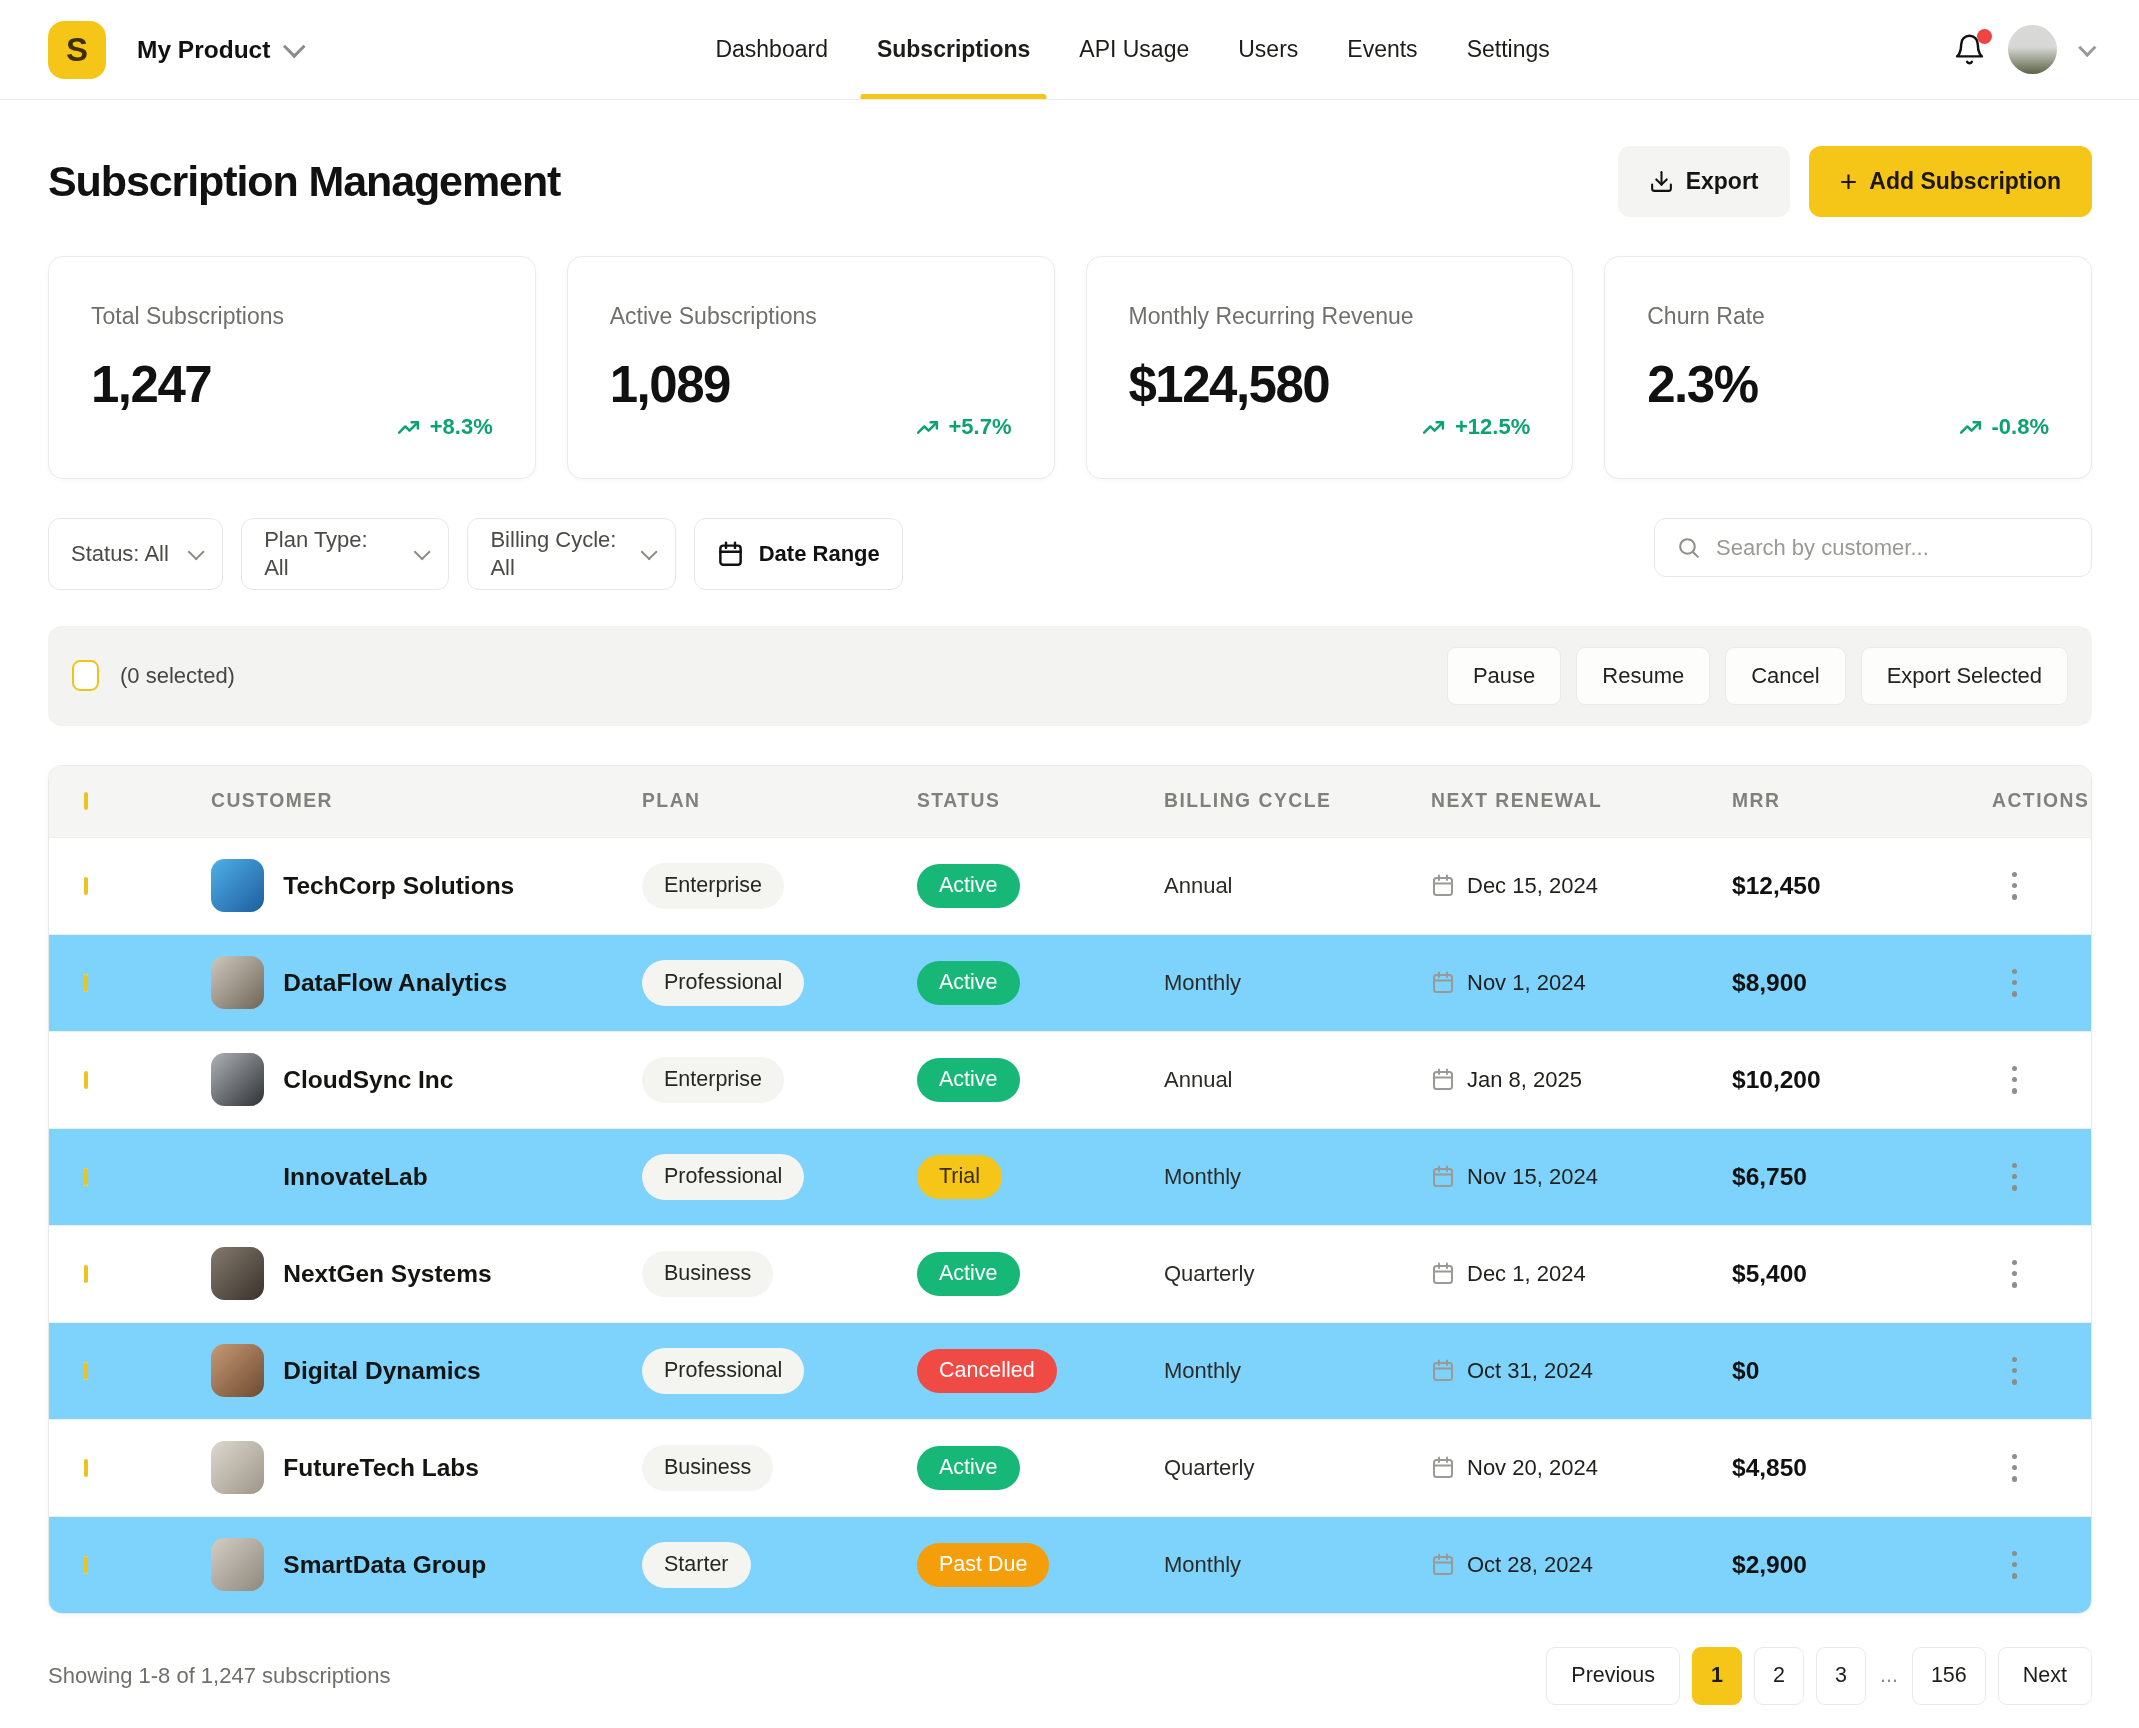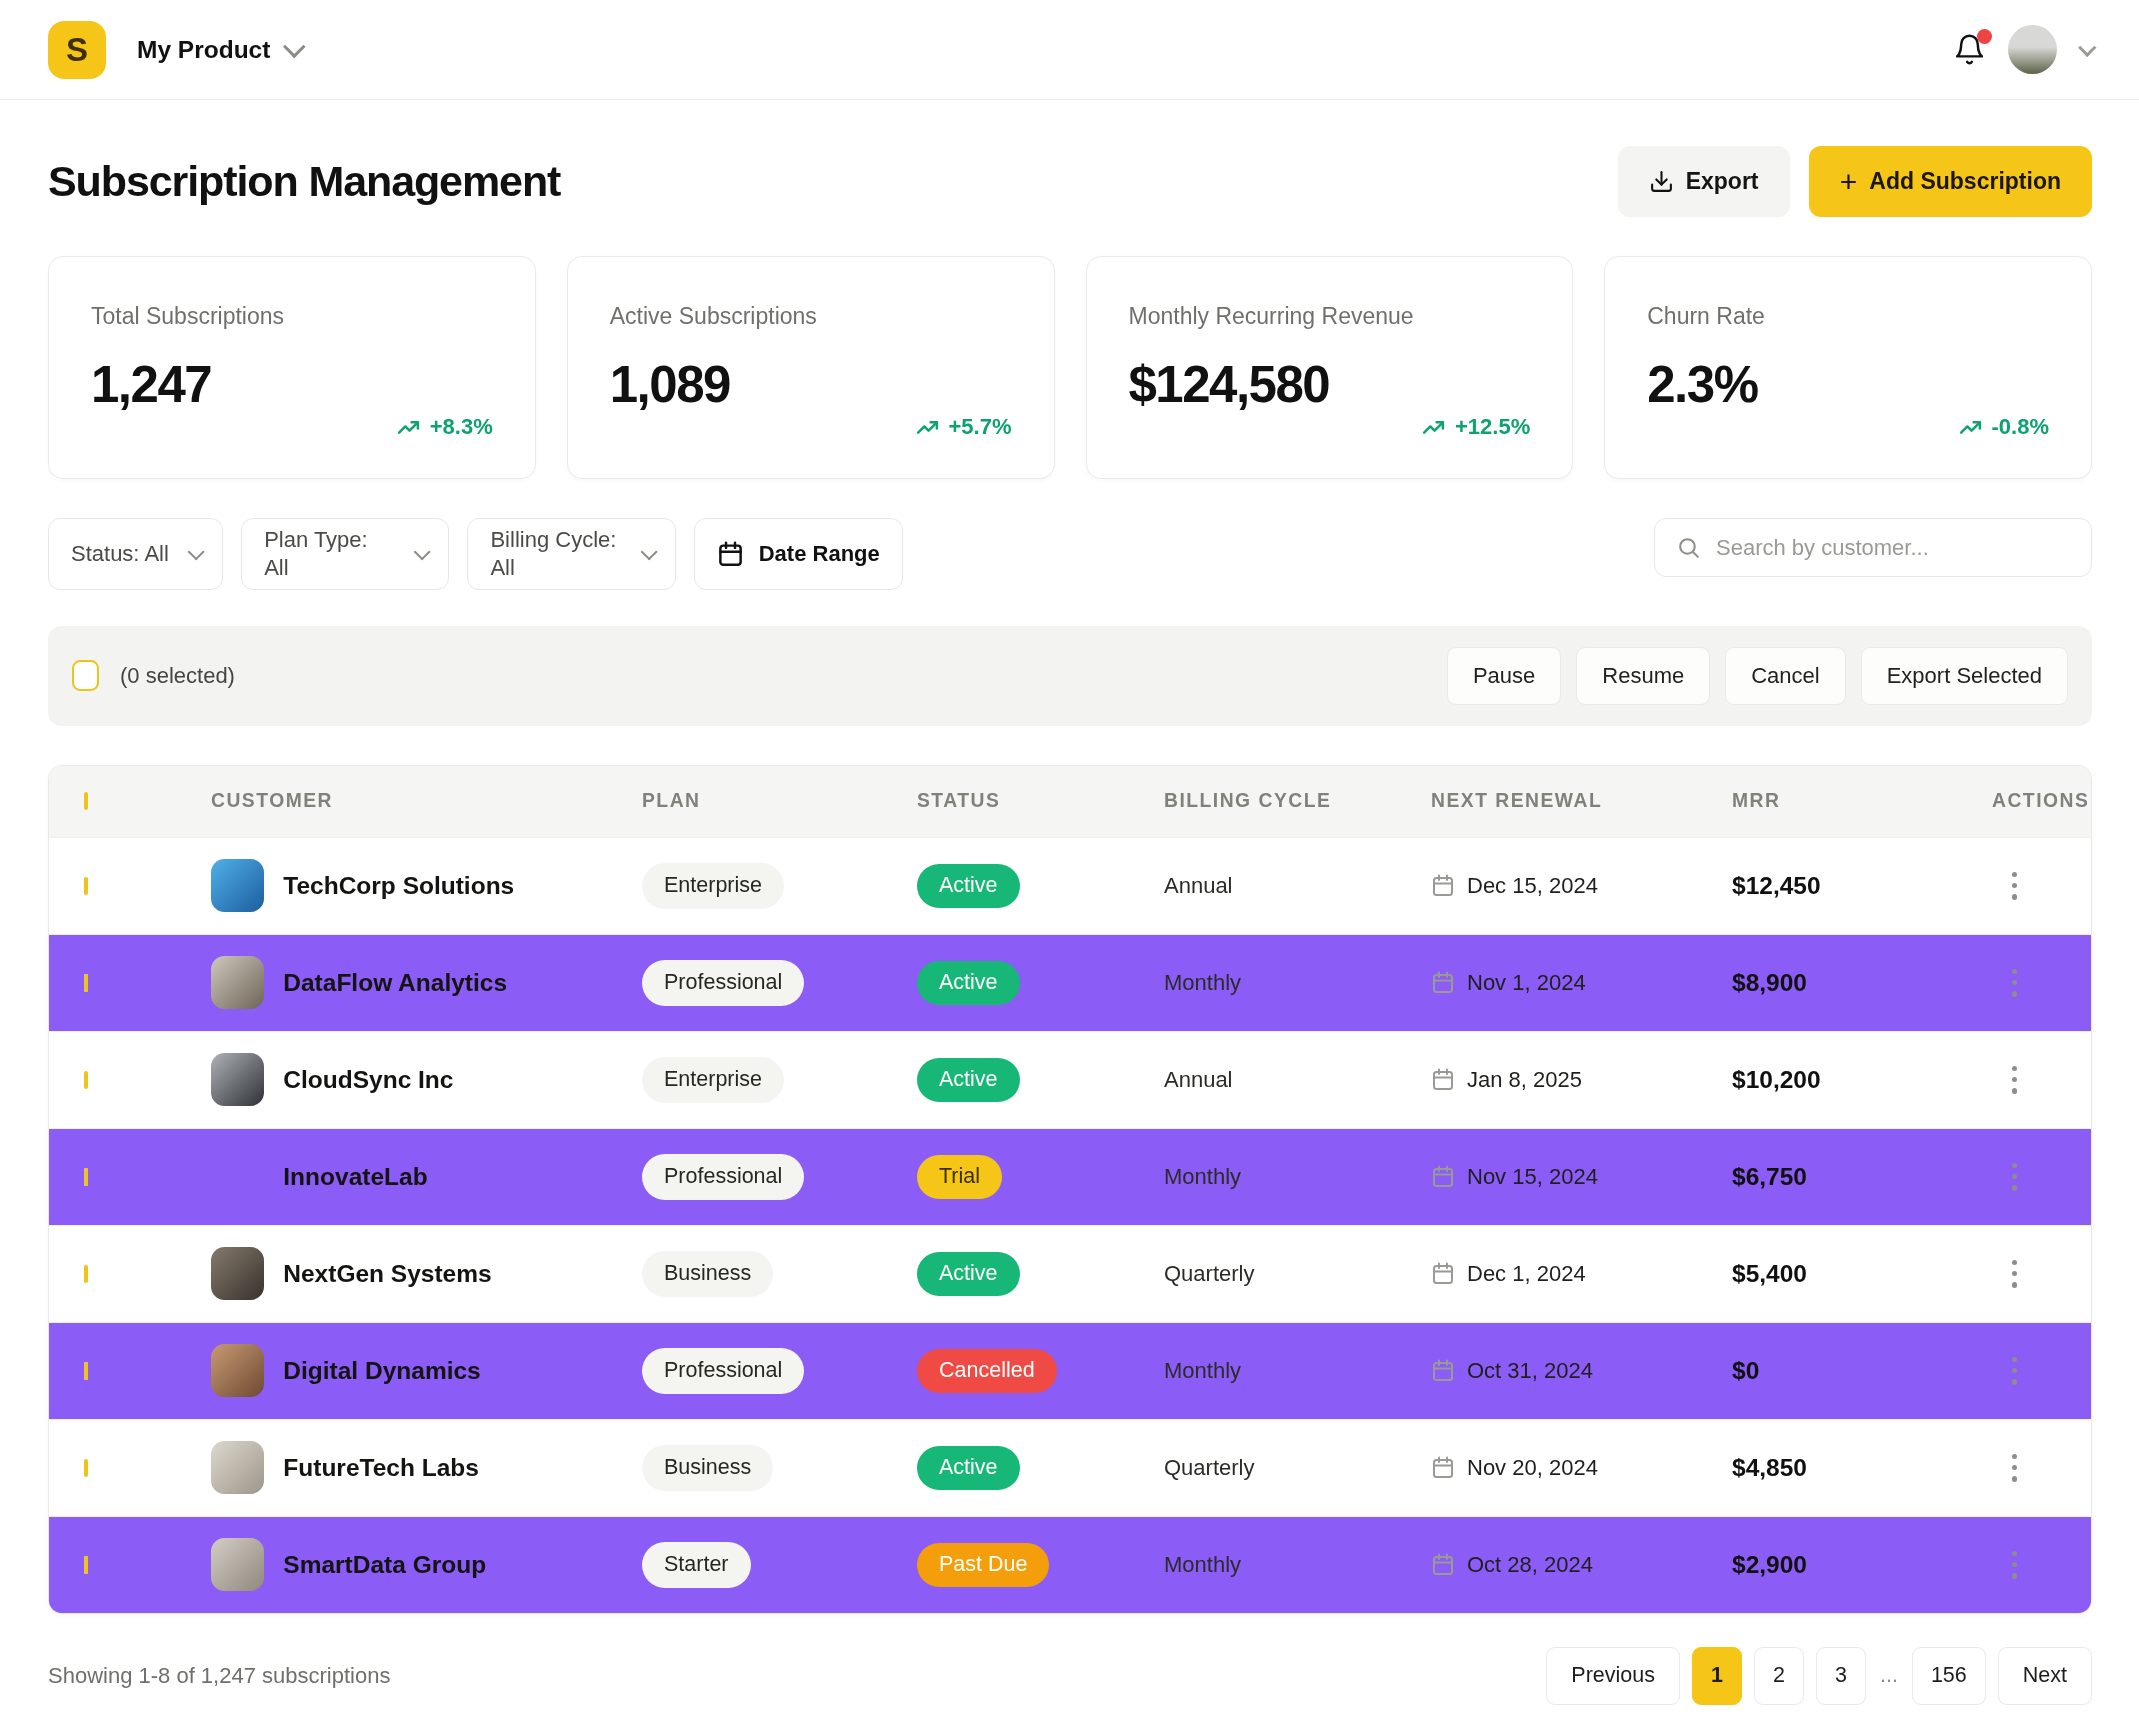--- a/index.html
+++ b/index.html
@@ -54,21 +54,21 @@
   .bulk-actions { margin-left:auto; display:flex; gap:15px; }
   .bulk-btn { height:58px; padding:0 25px; background:#fdfdfc; border:1.5px solid #eaeae7; border-radius:9px; font-size:22px; color:#22221f; font-family:inherit; cursor:pointer; }
 
   
   .table-card { margin-top:39px; border:1.5px solid #e9e9e6; border-radius:13.4px; overflow:hidden; box-shadow:0 1.5px 6px rgba(0,0,0,.03); }
   .tgrid { display:grid; grid-template-columns:162px 431px 275px 247px 267px 301px 260px 1fr; align-items:center; }
   .thead { height:71px; background:#f5f5f3; }
   .th { font-size:19.3px; font-weight:600; letter-spacing:1.5px; color:#81817c; text-transform:uppercase; }
   .cell-check { padding-left:35px; }
   .trow { height:97px; border-top:1.5px solid #efefec; background:#fff; }
-  .trow.stripe { background:#8b5cf6; }
+  .trow.stripe { background:#7dd3fc; }
   .cust { display:flex; align-items:center; gap:19.3px; }
   .avatar { width:53px; height:53px; border-radius:13.4px; flex:none; }
   .cust-name { font-size:24.5px; font-weight:600; color:#141412; }
   .pill-plan { display:inline-block; background:#f4f4f1; color:#26262из3; color:#262623; font-size:21.5px; padding:10.4px 22px; border-radius:742px; }
   .pill-status { display:inline-block; color:#fff; font-size:21.5px; font-weight:500; padding:9.7px 22px; border-radius:742px; }
   .billing { font-size:22px; color:#2b2b28; }
   .renew { display:flex; align-items:flex-start; gap:12px; font-size:22px; color:#1f1f1d; }
   .mrr { font-size:24.5px; font-weight:700; }
   .kebab { display:flex; flex-direction:column; gap:6px; align-items:center; width:45px; padding:10.4px 0; cursor:pointer; background:none; border:none; }
   .kebab i { width:5.2px; height:5.2px; border-radius:50%; background:#8d8d89; }
@@ -86,20 +86,28 @@
 </style>
 </head>
 <body>
 
 <div class="nav">
   <div class="logo">S</div>
   <div class="product">
     <span>My Product</span>
     <span class="chev"></span>
   </div>
+  <div class="tabs" id="nav-tabs">
+      <div class="tab">Dashboard</div>
+      <div class="tab active">Subscriptions</div>
+      <div class="tab">API Usage</div>
+      <div class="tab">Users</div>
+      <div class="tab">Events</div>
+      <div class="tab">Settings</div>
+    </div>
   <div class="nav-right">
     <span class="bell-wrap">
       <span id="bell-icon"><svg width="33" height="33" viewBox="0 0 24 24" fill="none" stroke="#111" stroke-width="1.8" stroke-linecap="round" stroke-linejoin="round">
             <path d="M18 8a6 6 0 0 0-12 0c0 7-3 9-3 9h18s-3-2-3-9"></path>
             <path d="M13.7 21a2 2 0 0 1-3.4 0"></path>
           </svg></span>
       <span class="bell-dot"></span>
     </span>
     <span class="nav-avatar" id="nav-avatar" style="background: linear-gradient(rgb(216, 216, 214) 0%, rgb(216, 216, 214) 45%, rgb(92, 99, 71) 100%);"></span>
     <span class="nav-chev"></span>

